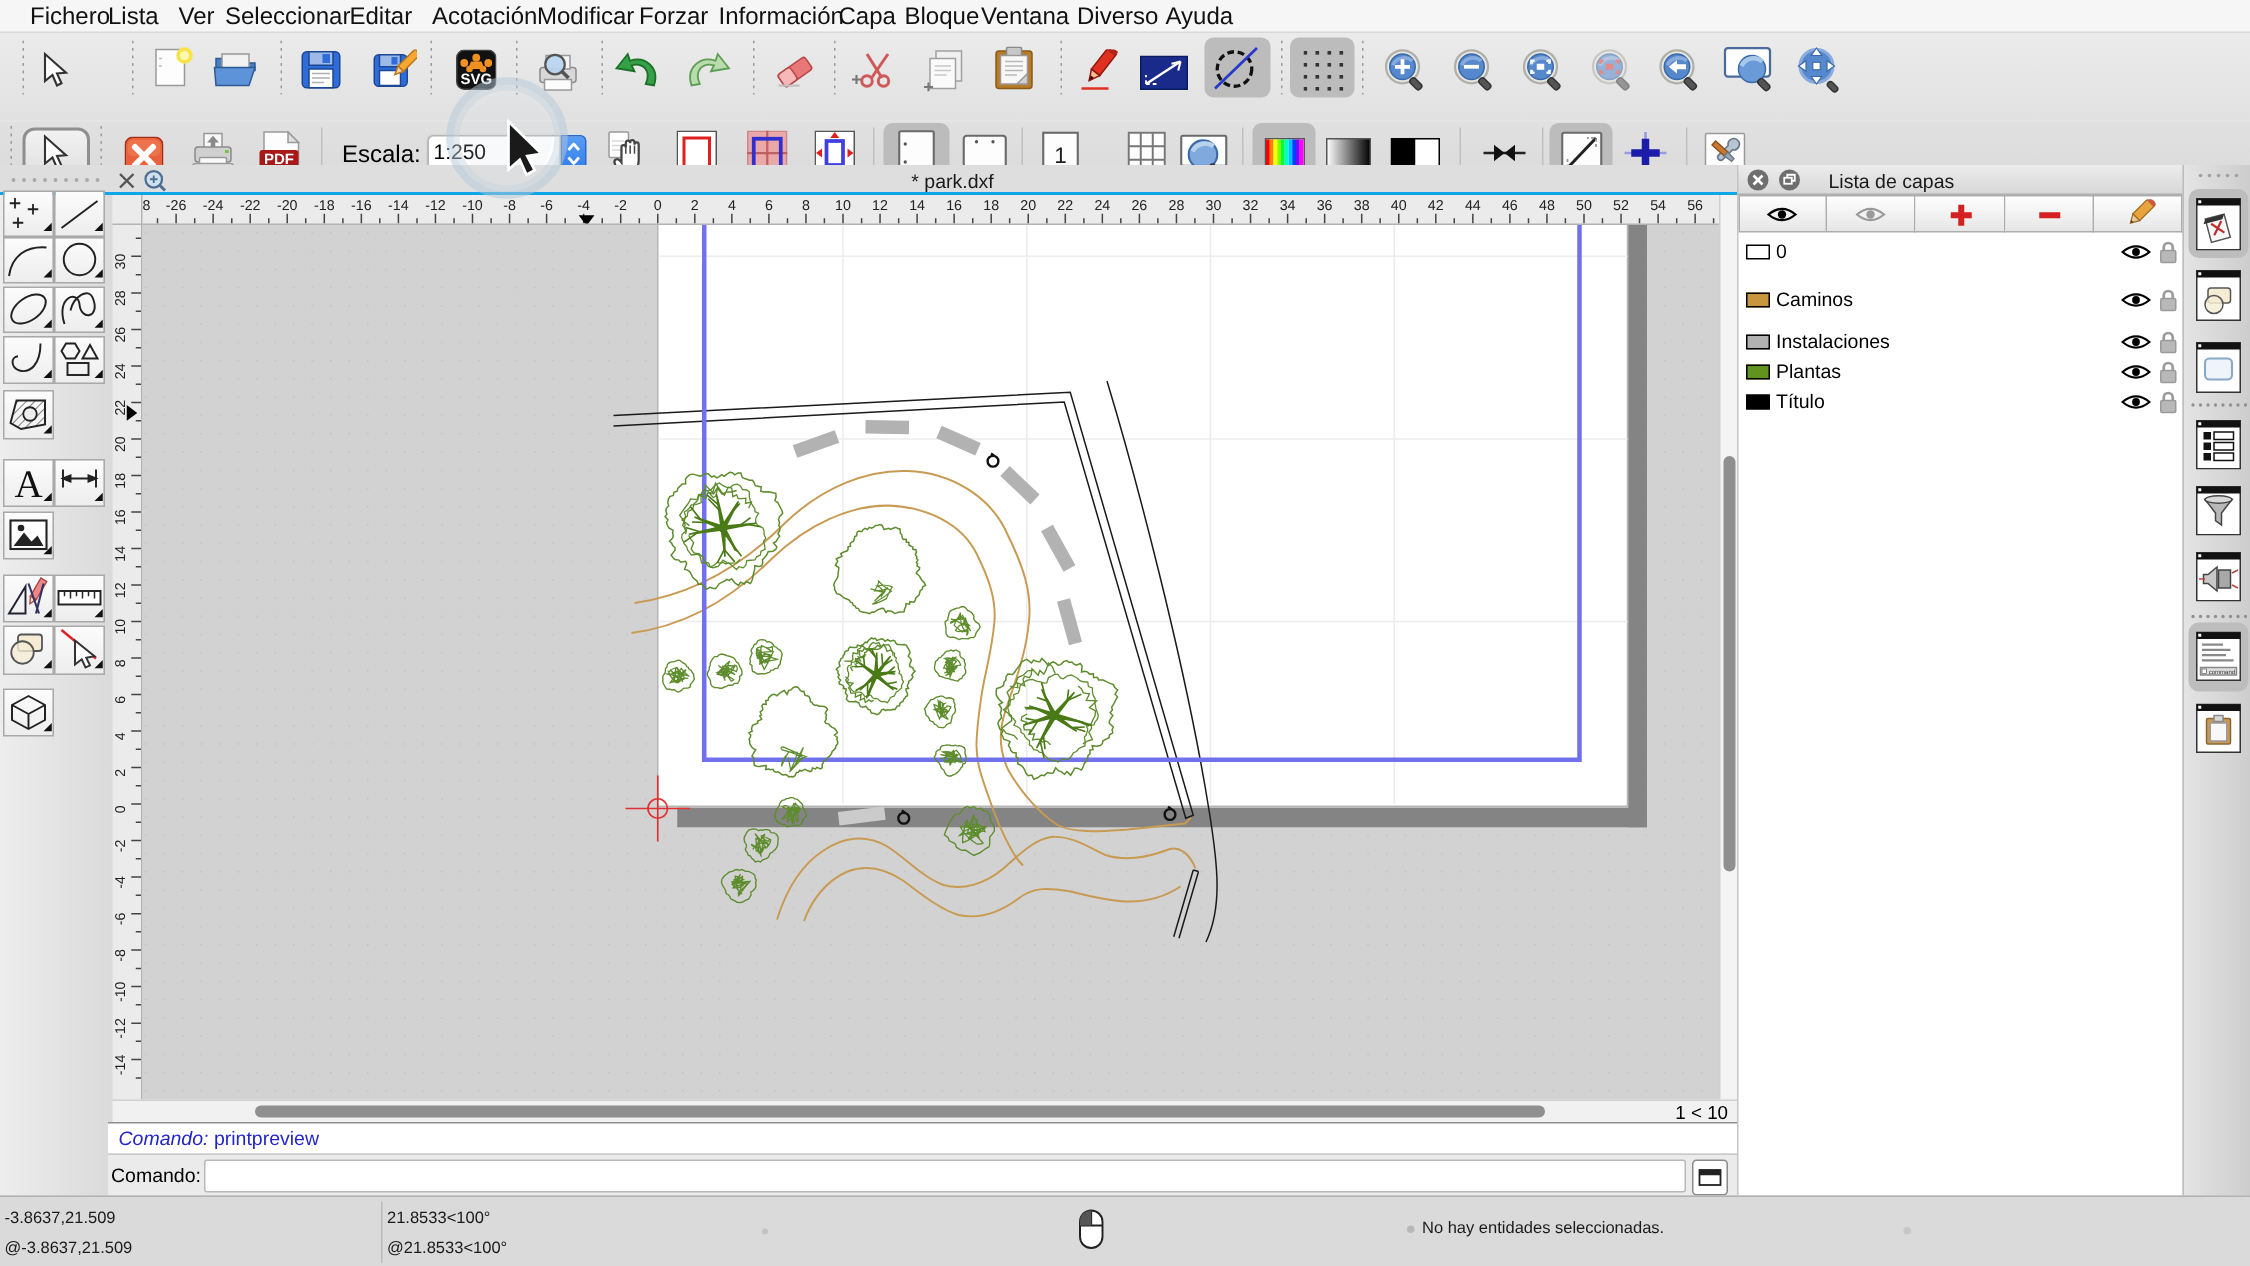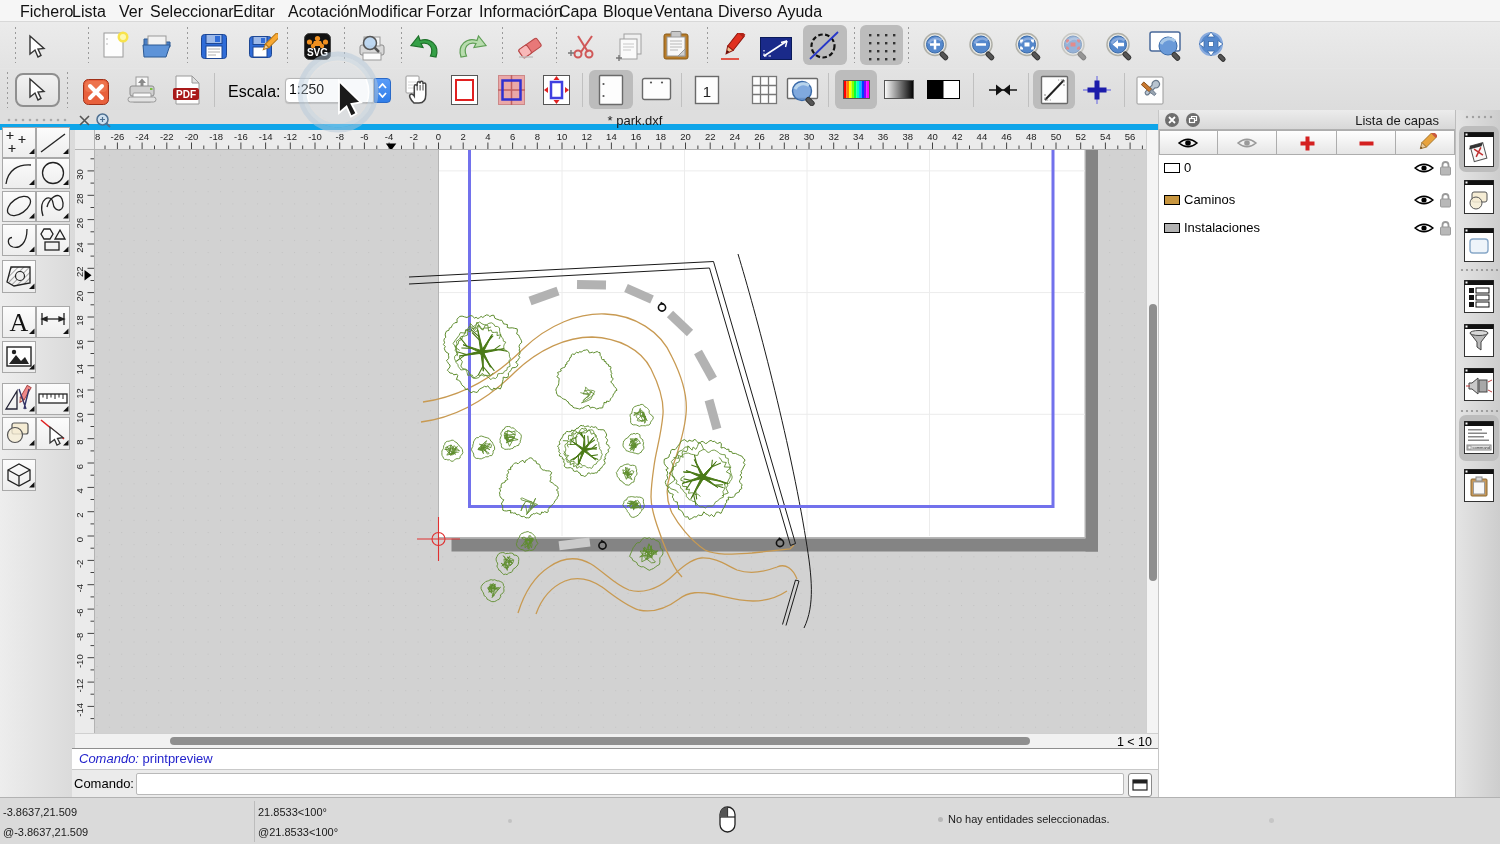--- a/index.html
+++ b/index.html
@@ -1,23 +1,23 @@
 <!DOCTYPE html>
 <html><head><meta charset="utf-8"><style>
 *{margin:0;padding:0;box-sizing:border-box}
 html,body{width:1500px;height:844px;overflow:hidden;font-family:"Liberation Sans",sans-serif;background:#d2d2d2}
 .abs{position:absolute}
 #menubar{position:absolute;left:0;top:0;width:1500px;height:22px;background:#f6f6f6;border-bottom:1px solid #d8d8d8;font-size:16px;color:#111}
 #menubar span{position:absolute;top:3px}
 #tb{position:absolute;left:0;top:22px;width:1500px;height:88px;background:linear-gradient(#ebebeb,#dcdcdc)}
 #tb1{position:absolute;left:0;top:0;width:1500px;height:46px}
-#tb2{position:absolute;left:0;top:46px;width:1500px;height:42px;border-top:1px solid #e5e5e5}
+#tb2{position:absolute;left:0;top:58px;width:1500px;height:42px;border-top:1px solid #e5e5e5}
 .vsep{position:absolute;top:5px;height:36px;width:1px;background-image:linear-gradient(#9a9a9a 33%,rgba(0,0,0,0) 0%);background-size:1px 5px}
 .vline{position:absolute;top:4px;height:34px;width:1px;background:#c0c0c0}
-#tabbar{position:absolute;left:0;top:110px;width:1158px;height:20px;background:#dedede;border-bottom:6px solid #0ea5e9}
+#tabbar{position:absolute;left:0;top:110px;width:1158px;height:20px;background:#dedede;border-bottom:2px solid #0ea5e9}
 #paneltitle{position:absolute;left:1158px;top:110px;width:297px;height:20px;background:linear-gradient(#ececec,#d8d8d8);border-bottom:1px solid #b0b0b0;border-left:1px solid #c6c6c6}
 #dock{position:absolute;left:1455px;top:110px;width:45px;height:687px;background:linear-gradient(90deg,#e4e4e4,#cdcdcd);border-left:1px solid #bdbdbd}
 #leftpanel{position:absolute;left:0;top:130px;width:75px;height:667px;background:linear-gradient(90deg,#ededed,#dadada)}
 .tbtn{position:absolute;width:34px;height:32px;background:linear-gradient(#fcfcfc,#ededed);border:1px solid #a9a9a9}
 #hruler{position:absolute;left:75px;top:130px;width:1071px;height:20px;background:#ebebeb;border-bottom:1px solid #b3b3b3}
 #vruler{position:absolute;left:75px;top:150px;width:20px;height:583px;background:#ebebeb;border-right:1px solid #b3b3b3}
 #canvas{position:absolute;left:95px;top:150px;width:1051px;height:583px;background:#d2d2d2}
 #vscroll{position:absolute;left:1146px;top:130px;width:12px;height:618px;background:#f4f4f4;border-left:1px solid #d0d0d0}
 #hscrollrow{position:absolute;left:75px;top:733px;width:1083px;height:15px;background:#f1f1f1;border-top:1px solid #d0d0d0}
 #cmdhist{position:absolute;left:72px;top:748px;width:1086px;height:21px;background:#fff;border-top:1px solid #8e8e8e;font-size:13px}
@@ -426,21 +426,21 @@
     <div class="abs" style="left:112px;top:3px;width:1046px;text-align:center;font-size:13px;color:#1a1a1a">* park.dxf</div>
   </div>
 <div id="paneltitle">
     <svg class="abs" style="left:5px;top:2px" width="40" height="16">
       <circle cx="8" cy="8" r="7" fill="#6e6e6e"></circle>
       <path d="M5,5 L11,11 M11,5 L5,11" stroke="#fff" stroke-width="1.8"></path>
       <circle cx="29" cy="8" r="7" fill="#6e6e6e"></circle>
       <rect x="25.5" y="6.5" width="5" height="4" fill="none" stroke="#fff" stroke-width="1.2"></rect>
       <path d="M27.5,6.5 v-2 h5 v4 h-2" fill="none" stroke="#fff" stroke-width="1.2"></path>
     </svg>
-    <div class="abs" style="left:60px;top:3px;width:220px;text-align:right;font-size:13px;color:#1a1a1a">Lista de capas</div>
+    <div class="abs" style="left:60px;top:3px;width:220px;text-align:left;font-size:13px;color:#1a1a1a">Lista de capas</div>
   </div>
 <div id="layers">
     <div class="hbtn" style="left:0.0px;width:59.2px;border-left:1px solid #adadad"></div>
     <div class="hbtn" style="left:59.2px;width:59.2px"></div>
     <div class="hbtn" style="left:118.4px;width:59.2px"></div>
     <div class="hbtn" style="left:177.6px;width:59.2px"></div>
     <div class="hbtn" style="left:236.8px;width:59.2px"></div>
     <svg class="abs" style="left:19px;top:7px" width="21" height="12">
       <path d="M1,6 Q10,-1.5 19,6 Q10,13.5 1,6 Z" fill="none" stroke="#000" stroke-width="1.5"></path>
       <circle cx="10" cy="6" r="2.8" fill="#000"></circle>
@@ -483,20 +483,44 @@
         <circle cx="10" cy="6" r="2.6" fill="#000"></circle>
       </svg>
       <svg class="abs" style="left:280px;top:2px" width="13" height="16">
         <path d="M3.5,7 V5 a3,3 0 0 1 6,0 V7" fill="none" stroke="#9a9a9a" stroke-width="1.8"></path>
         <rect x="1.5" y="7" width="10" height="8" rx="1" fill="#b8b8b8" stroke="#9a9a9a"></rect>
       </svg>
     </div>
     <div class="lrow" style="top:88px">
       <div class="abs" style="left:5px;top:5px;width:16px;height:10px;background:#b2b2b2;border:1px solid #000"></div>
       <span class="abs" style="left:25px;top:2px">Instalaciones</span>
+      <svg class="abs" style="left:255px;top:4px" width="20" height="12">
+        <path d="M1,6 Q10,-1.5 19,6 Q10,13.5 1,6 Z" fill="none" stroke="#000" stroke-width="1.4"></path>
+        <circle cx="10" cy="6" r="2.6" fill="#000"></circle>
+      </svg>
+      <svg class="abs" style="left:280px;top:2px" width="13" height="16">
+        <path d="M3.5,7 V5 a3,3 0 0 1 6,0 V7" fill="none" stroke="#9a9a9a" stroke-width="1.8"></path>
+        <rect x="1.5" y="7" width="10" height="8" rx="1" fill="#b8b8b8" stroke="#9a9a9a"></rect>
+      </svg>
+    </div>
+    <div class="lrow" style="top:108px">
+      <div class="abs" style="left:5px;top:5px;width:16px;height:10px;background:#61931f;border:1px solid #000"></div>
+      <span class="abs" style="left:25px;top:2px">Plantas</span>
+      <svg class="abs" style="left:255px;top:4px" width="20" height="12">
+        <path d="M1,6 Q10,-1.5 19,6 Q10,13.5 1,6 Z" fill="none" stroke="#000" stroke-width="1.4"></path>
+        <circle cx="10" cy="6" r="2.6" fill="#000"></circle>
+      </svg>
+      <svg class="abs" style="left:280px;top:2px" width="13" height="16">
+        <path d="M3.5,7 V5 a3,3 0 0 1 6,0 V7" fill="none" stroke="#9a9a9a" stroke-width="1.8"></path>
+        <rect x="1.5" y="7" width="10" height="8" rx="1" fill="#b8b8b8" stroke="#9a9a9a"></rect>
+      </svg>
+    </div>
+    <div class="lrow" style="top:128px">
+      <div class="abs" style="left:5px;top:5px;width:16px;height:10px;background:#000000;border:1px solid #000"></div>
+      <span class="abs" style="left:25px;top:2px">Título</span>
       <svg class="abs" style="left:255px;top:4px" width="20" height="12">
         <path d="M1,6 Q10,-1.5 19,6 Q10,13.5 1,6 Z" fill="none" stroke="#000" stroke-width="1.4"></path>
         <circle cx="10" cy="6" r="2.6" fill="#000"></circle>
       </svg>
       <svg class="abs" style="left:280px;top:2px" width="13" height="16">
         <path d="M3.5,7 V5 a3,3 0 0 1 6,0 V7" fill="none" stroke="#9a9a9a" stroke-width="1.8"></path>
         <rect x="1.5" y="7" width="10" height="8" rx="1" fill="#b8b8b8" stroke="#9a9a9a"></rect>
       </svg>
     </div>
   </div>

